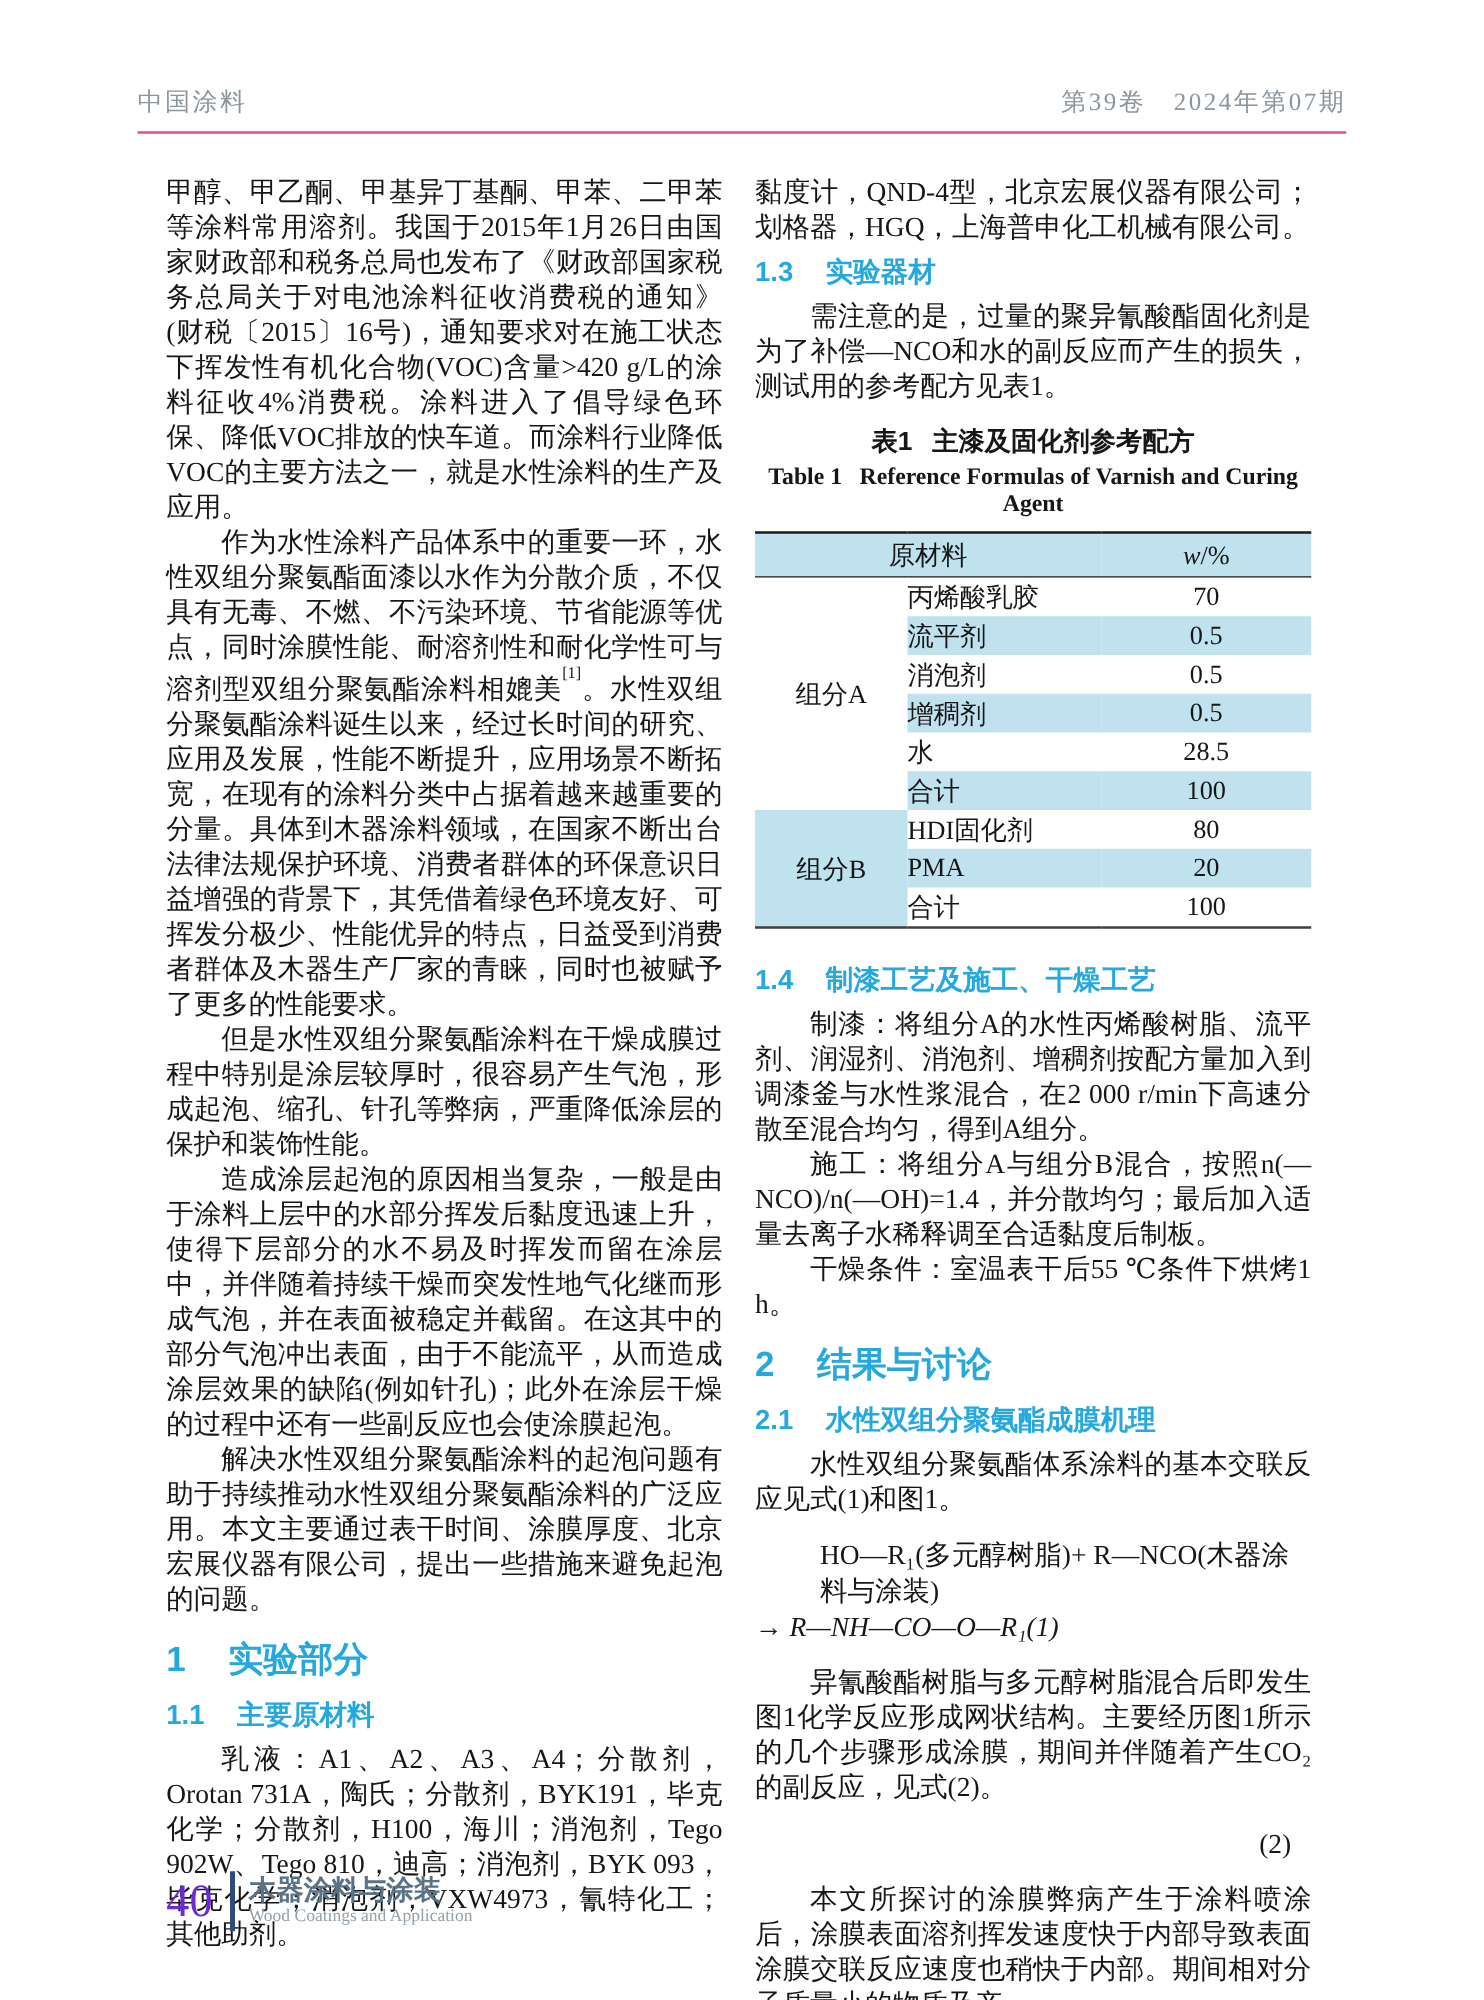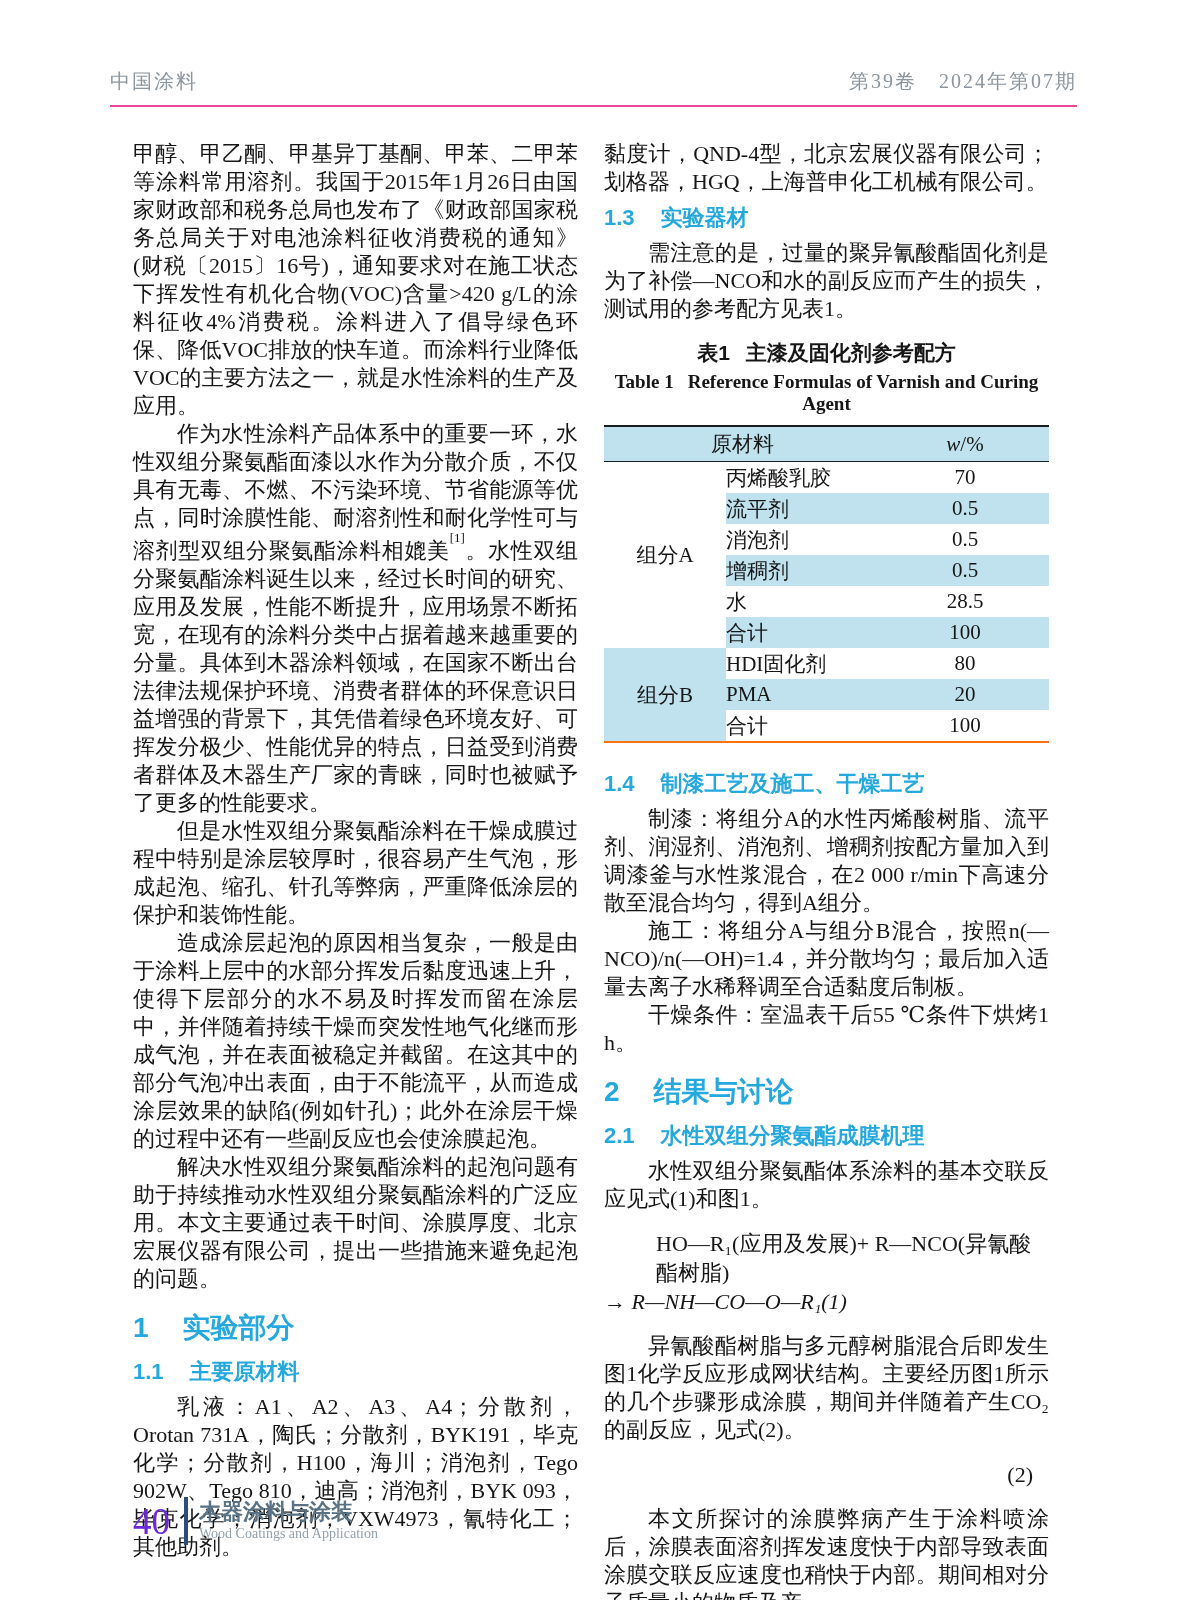--- a/index.html
+++ b/index.html
@@ -28,21 +28,21 @@
         font-size:22px; color:#25a8dd; margin:7px 0 6px 0; }
   .h2 .t { margin-left:26px; }
   .h2.gap-lg { margin-top:26px; }
   
   .tbl-cap-zh { font-family:"Liberation Sans","DejaVu Sans",sans-serif; font-weight:700;
                 font-size:21px; text-align:center; margin-top:16px; }
   .tbl-cap-zh .cl { margin-right:16px; }
   .tbl-cap-en { font-weight:700; font-size:19px; text-align:center; margin:4px 0 10px 0; }
   .tbl-cap-en .cl { margin-right:14px; }
   table.formula { width:100%; border-collapse:collapse; font-size:21px;
-                  border-top:2.5px solid #1c1c1c; border-bottom:2px solid #f97316; }
+                  border-top:2.5px solid #1c1c1c; border-bottom:2px solid #404040; }
   table.formula td { height:31px; padding:0; }
   tr.thead td { background:#bfe2ee; border-bottom:1.5px solid #1c1c1c; text-align:center; height:34px; }
   td.lbl { width:122px; text-align:center; background:#ffffff; }
   td.lbl.blue { background:#bfe2ee; }
   td.mat { text-align:left; padding-left:18px; }
   td.val { width:168px; text-align:center; }
   tr.stripe td.mat, tr.stripe td.val { background:#bfe2ee; }
   .ital { font-style:italic; }
   
   .eq { font-size:22px; line-height:29px; margin:16px 0; }
@@ -143,21 +143,21 @@
       <div class="h2 gap-lg"><span>1.4</span><span class="t">制漆工艺及施工、干燥工艺</span></div>
       <p class="para indent">制漆：将组分A的水性丙烯酸树脂、流平剂、润湿剂、消泡剂、增稠剂按配方量加入到调漆釜与水性浆混合，在2 000 r/min下高速分散至混合均匀，得到A组分。</p>
       <p class="para indent">施工：将组分A与组分B混合，按照n(—NCO)/n(—OH)=1.4，并分散均匀；最后加入适量去离子水稀释调至合适黏度后制板。</p>
       <p class="para indent">干燥条件：室温表干后55 ℃条件下烘烤1 h。</p>
 
       <div class="h1"><span>2</span><span class="t">结果与讨论</span></div>
       <div class="h2"><span>2.1</span><span class="t">水性双组分聚氨酯成膜机理</span></div>
       <p class="para indent">水性双组分聚氨酯体系涂料的基本交联反应见式(1)和图1。</p>
 
       <div class="eq">
-        <div class="l1">HO—R₁(应用及发展)+ R—NCO(异氰酸酯树脂)</div>
+        <div class="l1">HO—R₁(多元醇树脂)+ R—NCO(木器涂料与涂装)</div>
         <div class="l2-flex">
           <span>→ R—NH—CO—O—R₁</span>
           <span>(1)</span>
         </div>
       </div>
 
       <p class="para indent">异氰酸酯树脂与多元醇树脂混合后即发生图1化学反应形成网状结构。主要经历图1所示的几个步骤形成涂膜，期间并伴随着产生CO₂的副反应，见式(2)。</p>
 
       <div class="eq">
         <div class="l2-right">(2)</div>

